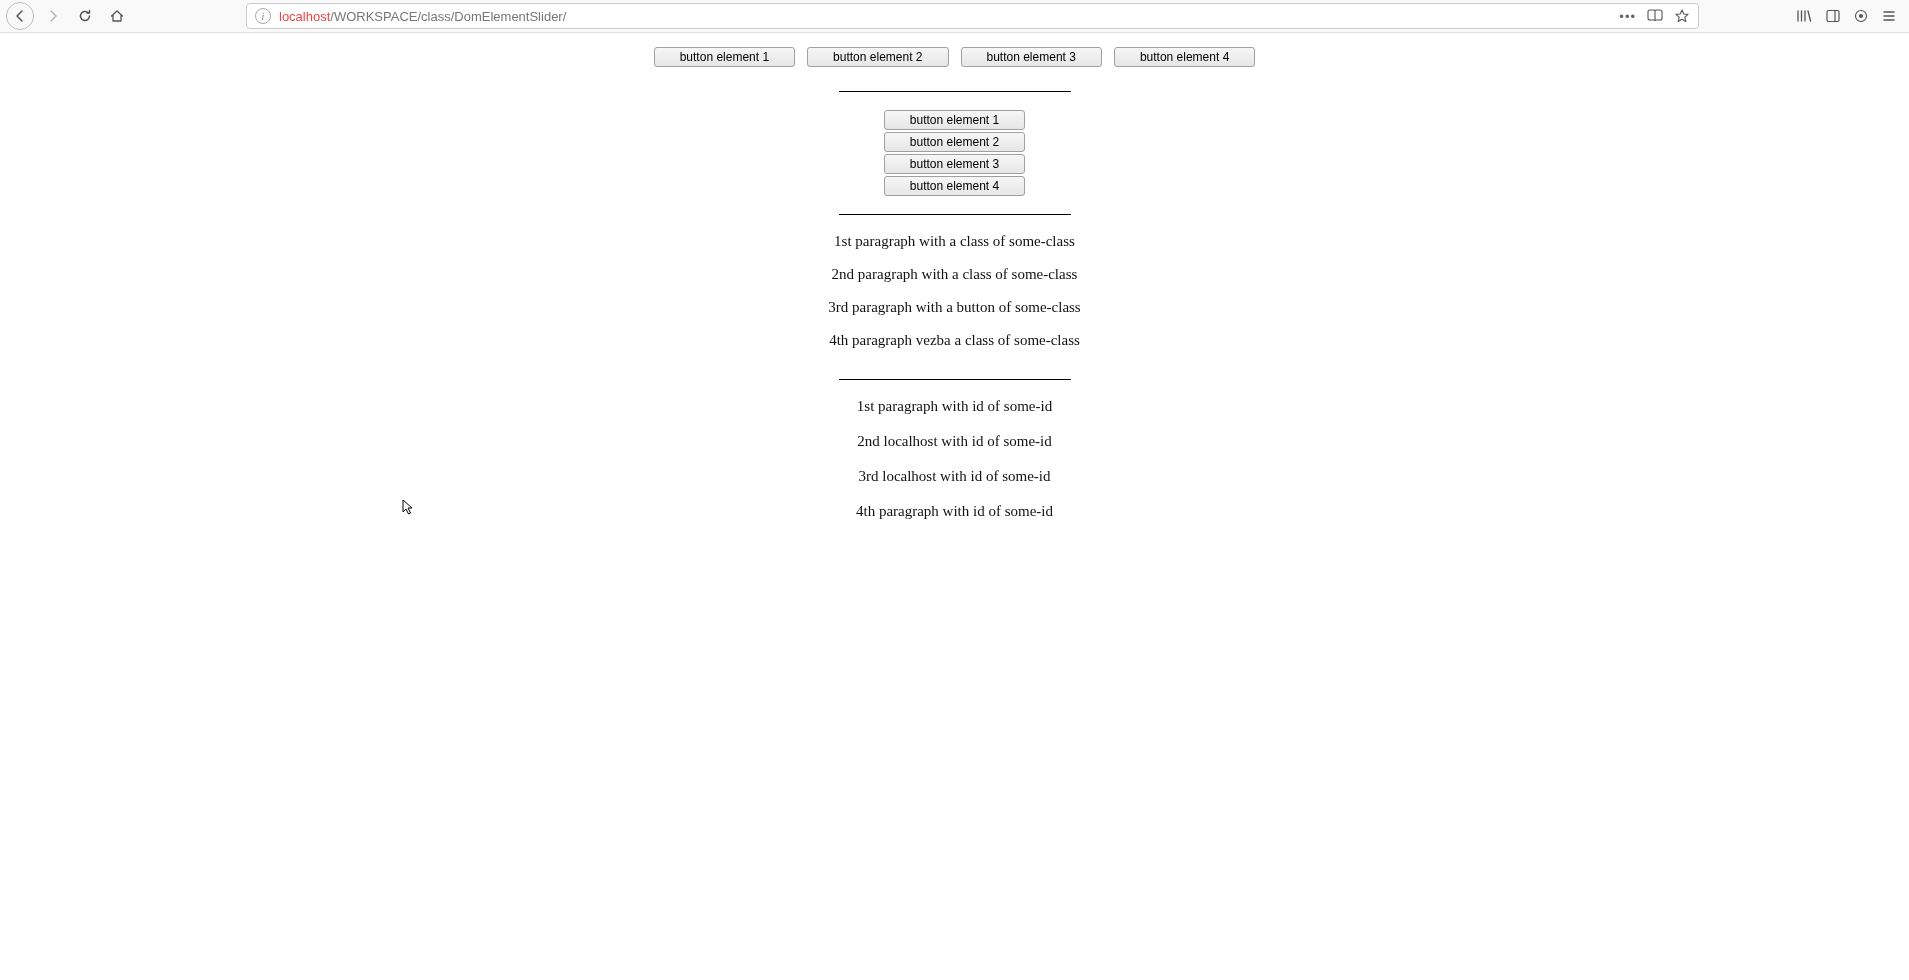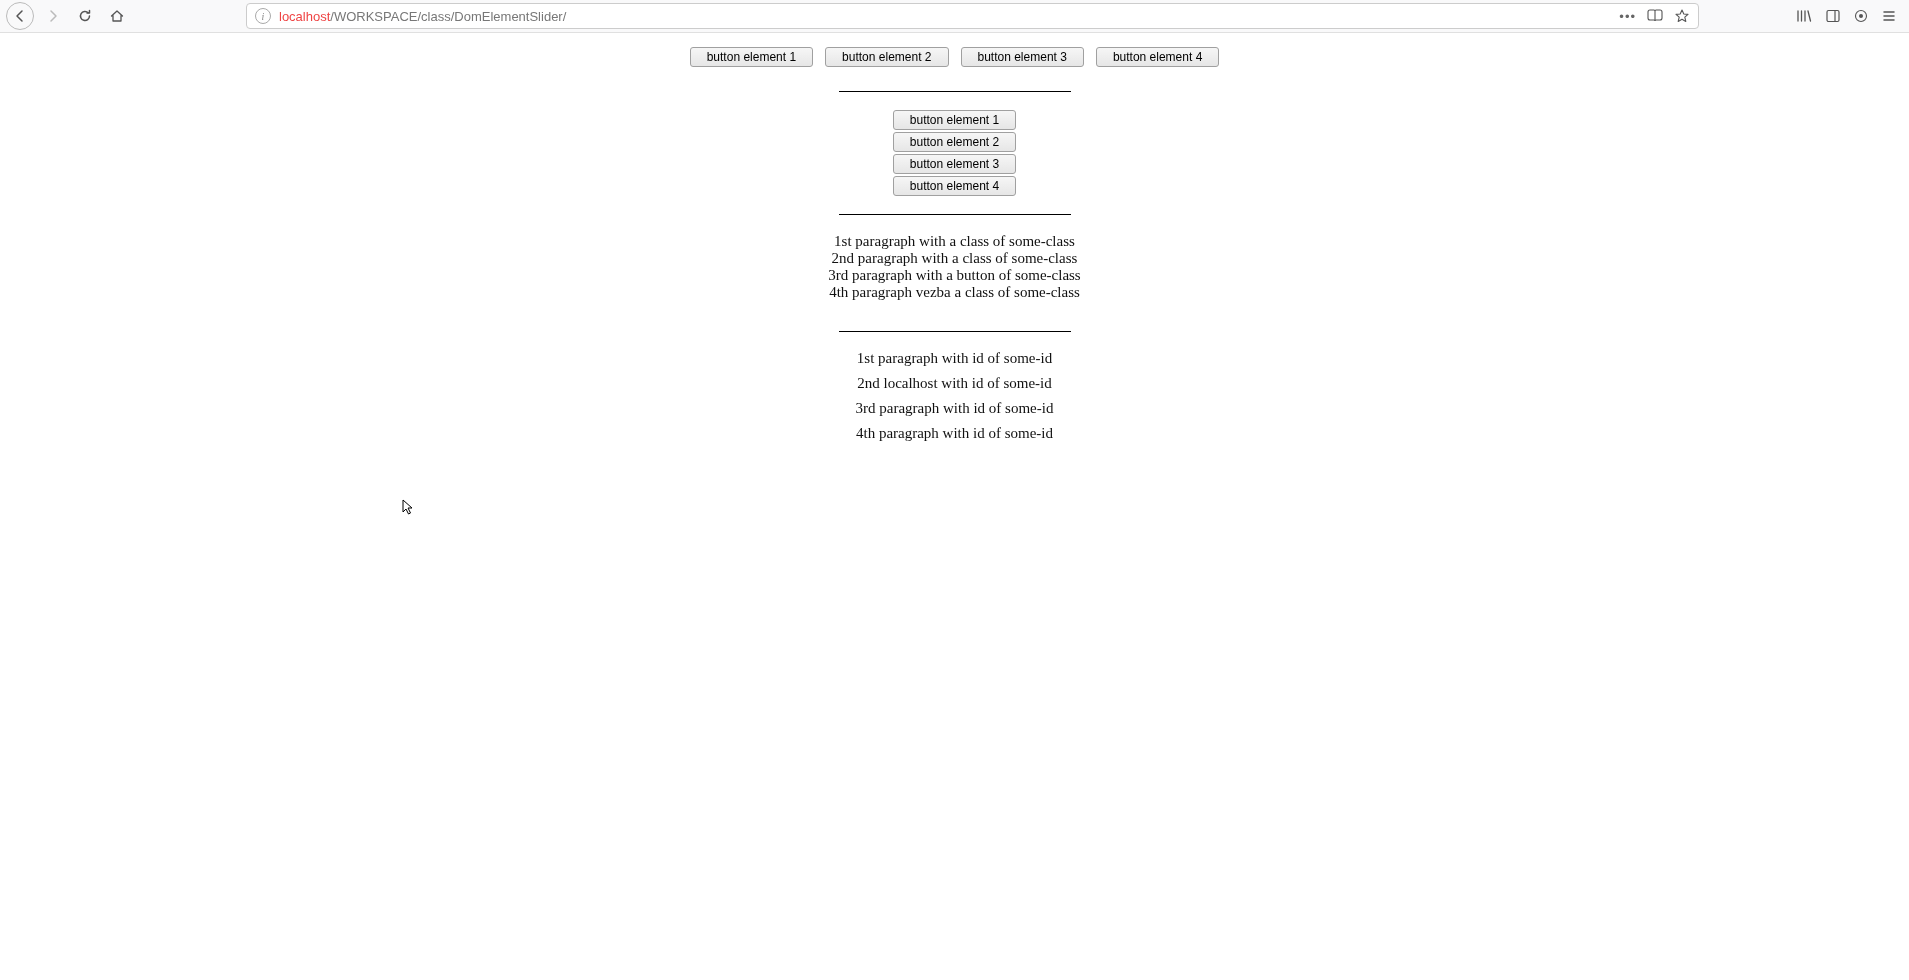--- a/index.html
+++ b/index.html
@@ -74,21 +74,21 @@
     }
     .btn-row {
       margin: 0 auto;
       display: inline-flex;
       gap: 12px;
       padding: 6px 0;
     }
     button.demo-btn {
       font-family: Arial, sans-serif;
       font-size: 12px;
-      padding: 2px 16px;
+      padding: 2px 25px;
       background: linear-gradient(#f6f6f6, #e6e6e6);
       border: 1px solid #a0a0a0;
       border-radius: 3px;
       cursor: pointer;
       min-width: 92px;
     }
     .btn-col button.demo-btn { min-width: 118px; }
     hr.sep {
       width: 232px;
       margin: 18px auto;
@@ -101,24 +101,24 @@
       align-items: center;
       gap: 2px;
     }
     .para-block {
       margin: 18px auto 0;
     }
     .para-block p {
       font-family: Georgia, "Times New Roman", serif;
       font-size: 15px;
       color: #111;
-      margin: 0 0;
+      margin: 16px 0;
     }
     .para-block.spaced p {
-      margin: 8px 0;
+      margin: 18px 0;
     }
     
     .cursor {
       position: absolute;
       left: 402px;
       top: 499px;
       width: 14px;
       height: 18px;
       pointer-events: none;
     }
@@ -220,21 +220,21 @@
     <p>2nd paragraph with a class of some-class</p>
     <p>3rd paragraph with a button of some-class</p>
     <p>4th paragraph vezba a class of some-class</p>
   </div>
 
   <hr class="sep" style="margin-top:30px;">
 
   <div class="para-block spaced">
     <p>1st paragraph with id of some-id</p>
     <p>2nd localhost with id of some-id</p>
-    <p>3rd paragraph with id of some-id</p>
+    <p>3rd localhost with id of some-id</p>
     <p>4th paragraph with id of some-id</p>
   </div>
 
 </div>
 
 <svg class="cursor" viewBox="0 0 14 18">
   <path d="M1 1 L1 13 L4 10 L6.5 15 L8.5 14 L6 9 L10 9 Z" fill="#fff" stroke="#000" stroke-width="1"></path>
 </svg>
 
 </body></html>

